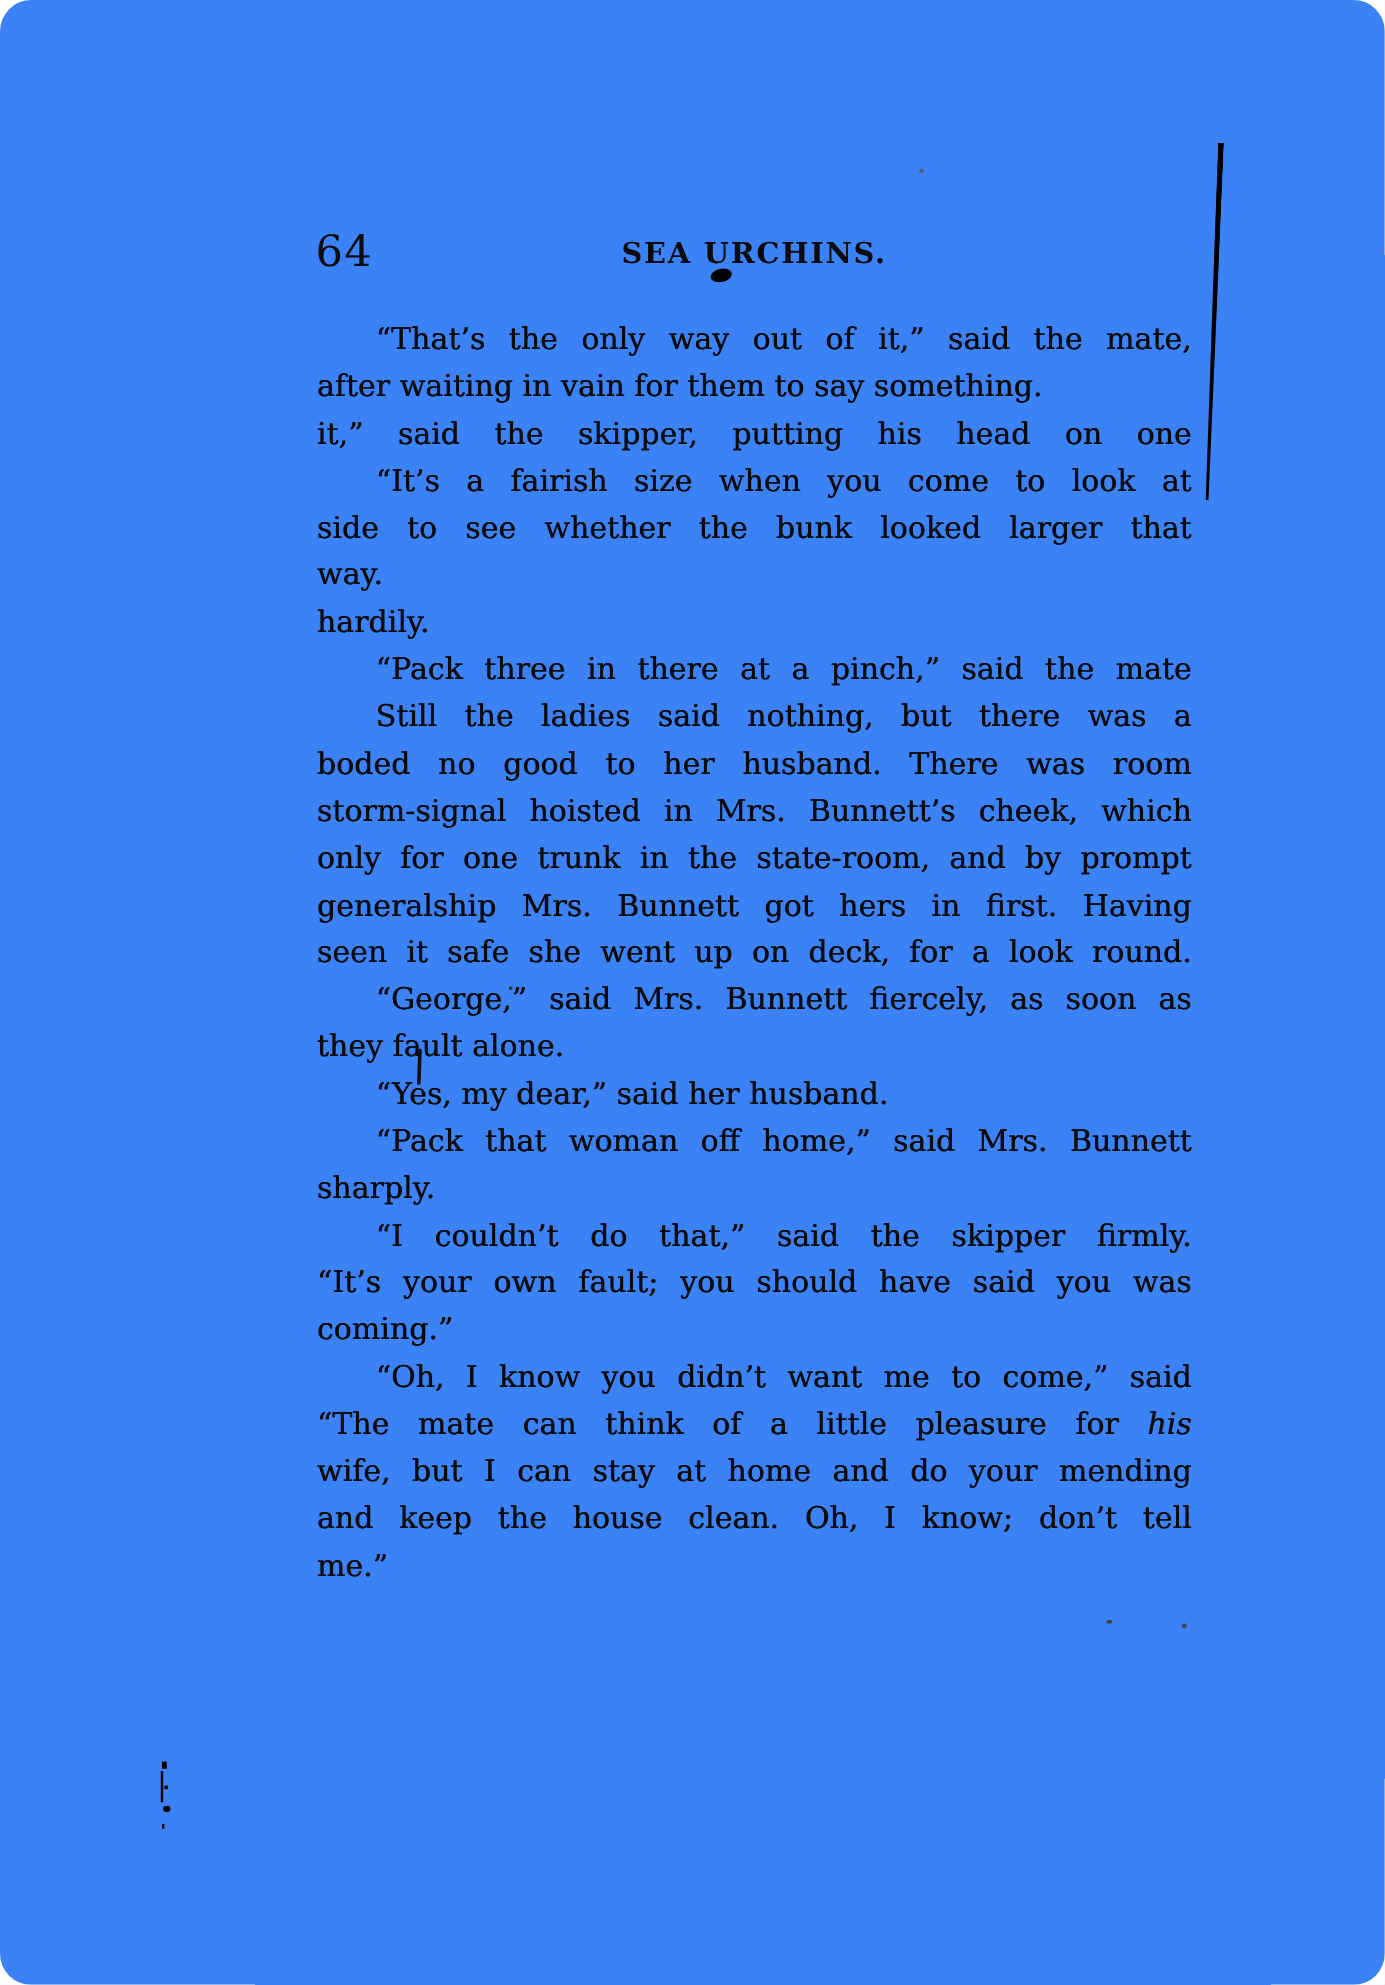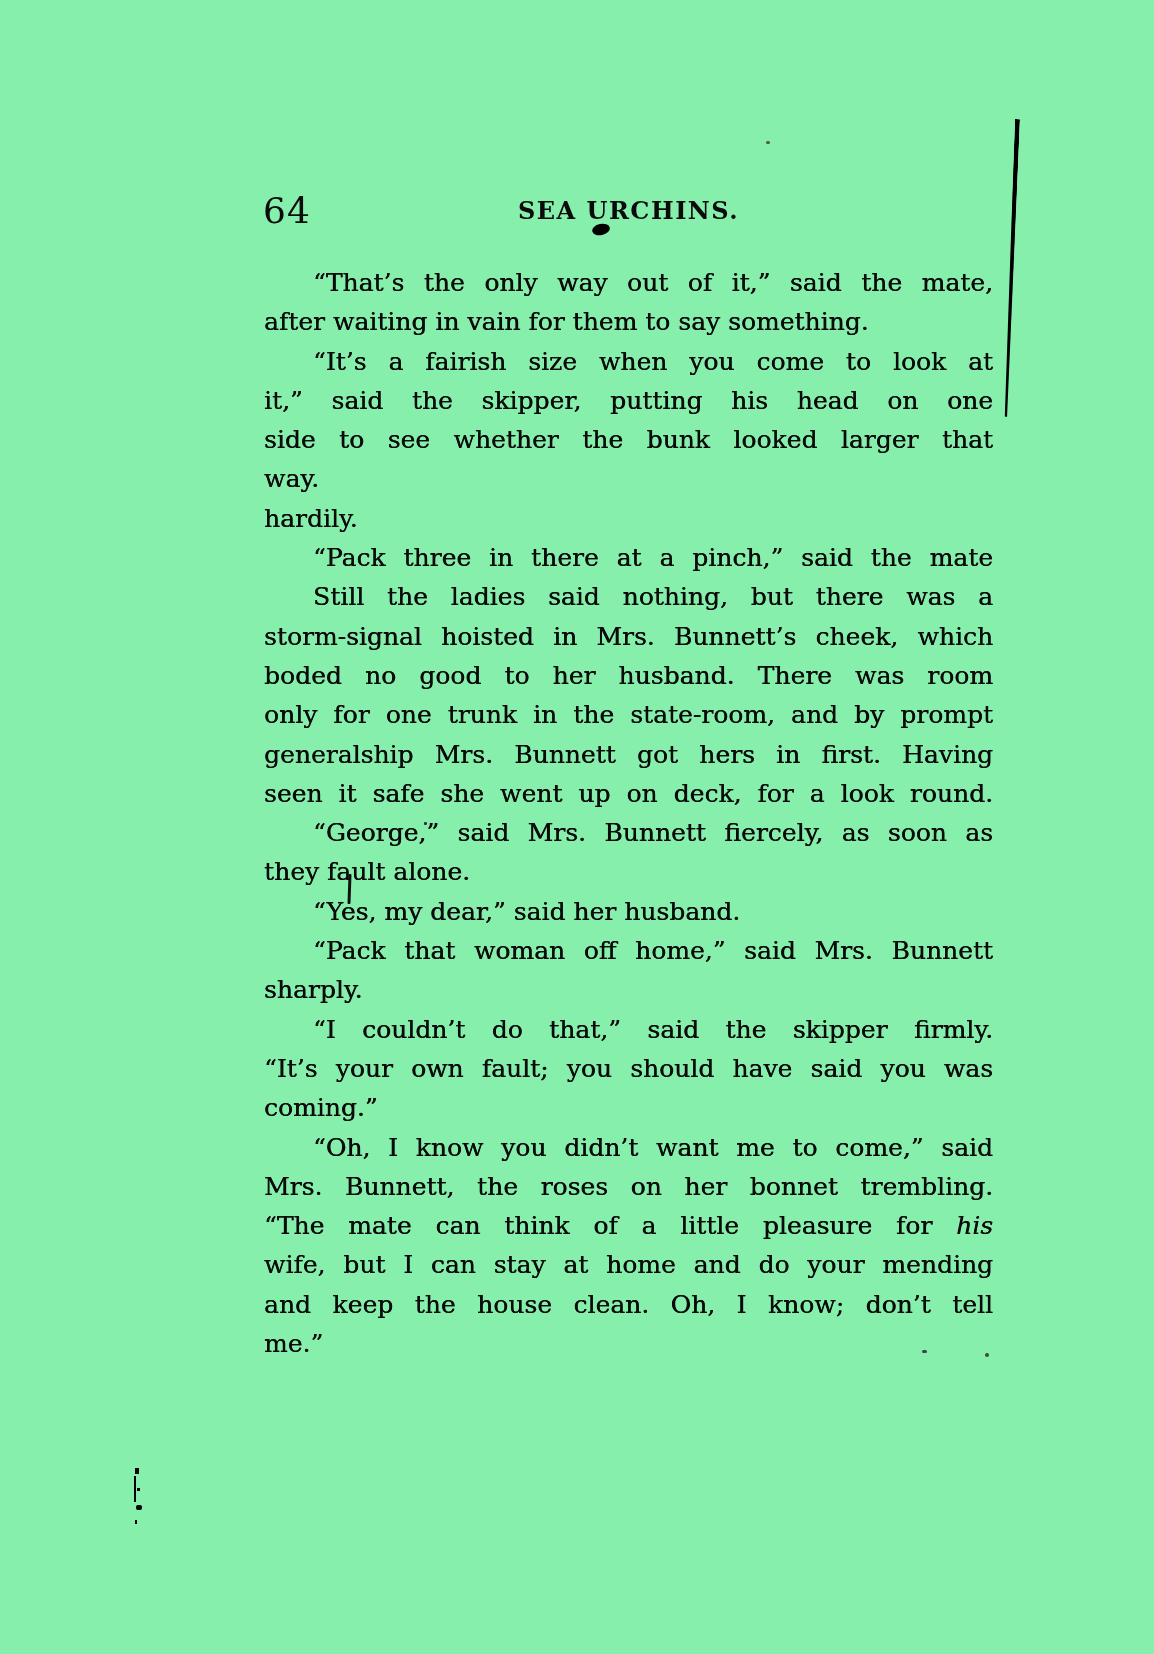--- a/index.html
+++ b/index.html
@@ -1,18 +1,18 @@
 <!DOCTYPE html>
 <html><head>
 <meta charset="utf-8">
 <style>
   html,body{margin:0;padding:0;background:#fff;}
   .page{
-    position:relative;width:1154px;height:1654px;background:#86efac;
-    font-family:"DejaVu Serif", serif;color:#0b0b0b;overflow:hidden;
+    position:relative;width:1154px;height:1654px;background:#3b82f6;
+    font-family:"DejaVu Serif", serif;color:#0b0b0b;overflow:hidden;border-radius:26px;
   }
   .pagenum{
     position:absolute;left:263px;top:193px;font-size:36px;line-height:36px;
     letter-spacing:1px;
   }
   .runhead{
     position:absolute;left:264px;top:198px;width:729px;text-align:center;
     font-size:24px;line-height:26px;letter-spacing:1.5px;font-weight:bold;
   }
   .textblock{
@@ -50,42 +50,41 @@
 <body>
 
 <div class="page">
 
   <div class="pagenum">64</div>
   <div class="runhead">SEA URCHINS.</div>
 
   <div class="textblock">
     <div class="line j ind">“That’s the only way out of it,” said the mate,</div>
     <div class="line">after waiting in vain for them to say something.</div>
+    <div class="line j">it,” said the skipper, putting his head on one</div>
     <div class="line j ind">“It’s a fairish size when you come to look at</div>
-    <div class="line j">it,” said the skipper, putting his head on one</div>
     <div class="line j">side to see whether the bunk looked larger that</div>
     <div class="line">way.</div>
     <div class="line">hardily.</div>
     <div class="line j ind">“Pack three in there at a pinch,” said the mate</div>
     <div class="line j ind">Still the ladies said nothing, but there was a</div>
+    <div class="line j">boded no good to her husband. There was room</div>
     <div class="line j">storm-signal hoisted in Mrs. Bunnett’s cheek, which</div>
-    <div class="line j">boded no good to her husband. There was room</div>
     <div class="line j">only for one trunk in the state-room, and by prompt</div>
     <div class="line j">generalship Mrs. Bunnett got hers in first. Having</div>
     <div class="line j">seen it safe she went up on deck, for a look round.</div>
     <div class="line j ind">“George,” said Mrs. Bunnett fiercely, as soon as</div>
     <div class="line">they fault alone.</div>
     <div class="line ind">“Yes, my dear,” said her husband.</div>
     <div class="line j ind">“Pack that woman off home,” said Mrs. Bunnett</div>
     <div class="line">sharply.</div>
     <div class="line j ind">“I couldn’t do that,” said the skipper firmly.</div>
     <div class="line j">“It’s your own fault; you should have said you was</div>
     <div class="line">coming.”</div>
     <div class="line j ind">“Oh, I know you didn’t want me to come,” said</div>
-    <div class="line j">Mrs. Bunnett, the roses on her bonnet trembling.</div>
     <div class="line j"><span>“The mate can think of a little pleasure for </span><span class="bi">his</span></div>
     <div class="line j">wife, but I can stay at home and do your mending</div>
     <div class="line j">and keep the house clean. Oh, I know; don’t tell</div>
     <div class="line">me.”</div>
   </div>
 
   <div class="art edge-line"></div>
   <div class="art ink-blot"></div>
   <div class="art speck-a"></div>
   <div class="art speck-g"></div>

